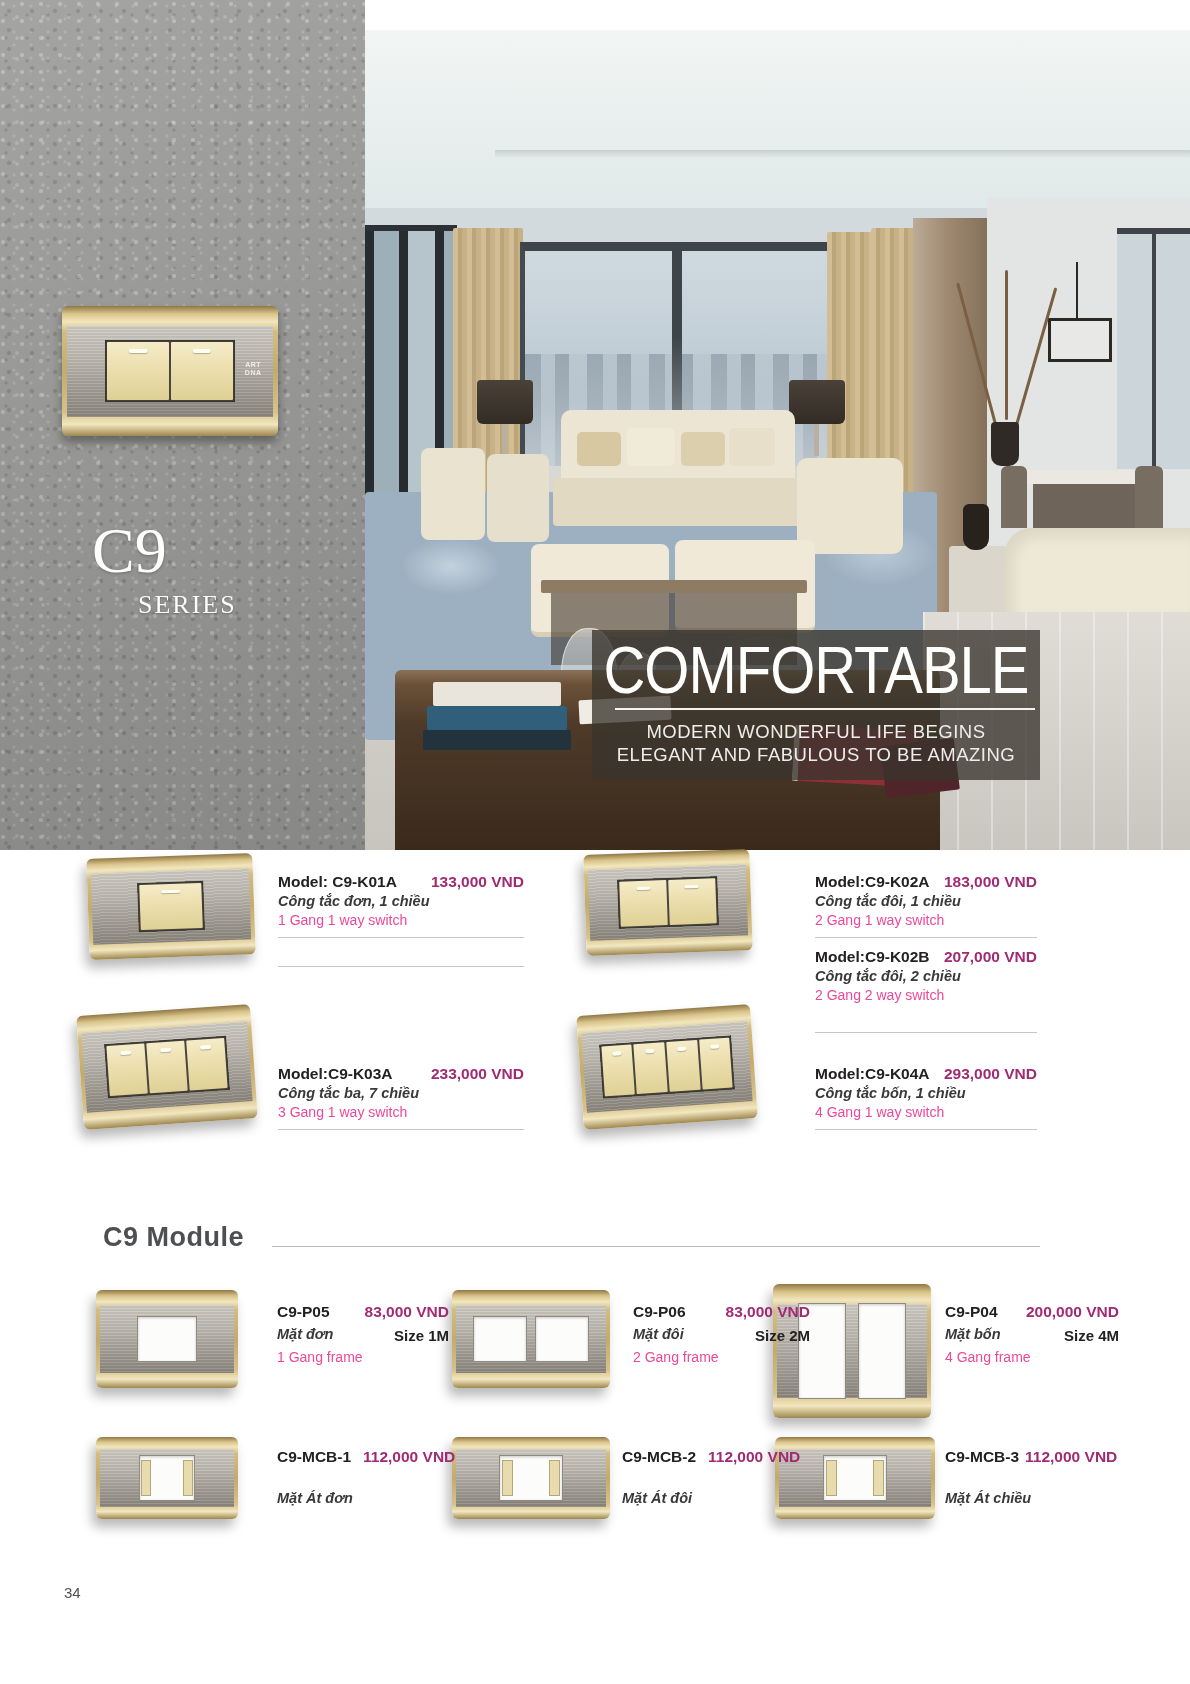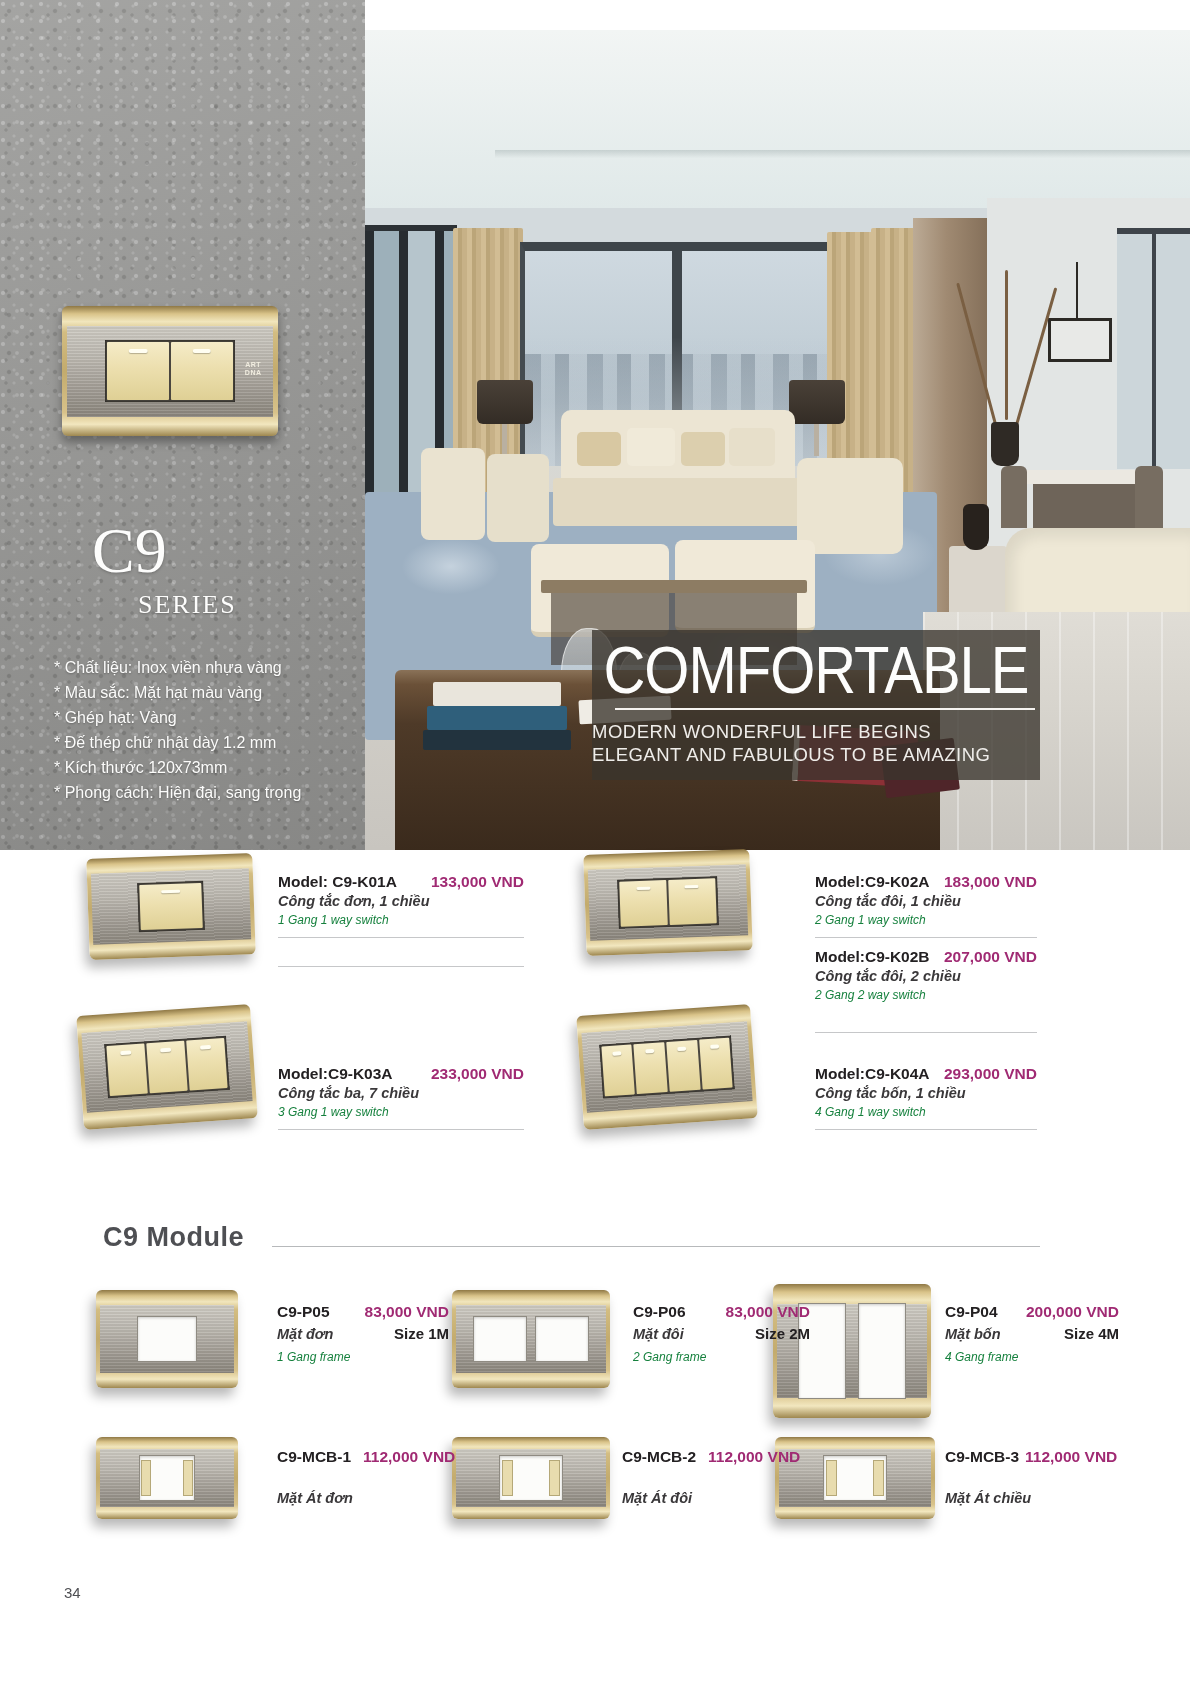--- a/index.html
+++ b/index.html
@@ -143,37 +143,37 @@
   .ph-bk4{left:214px;top:668px;width:92px;height:24px;background:#efece5;border-radius:2px;transform:rotate(-3deg)}
   .ph-mag1{left:428px;top:698px;width:118px;height:56px;background:#8c3036;border-left:6px solid #d8d2c6;
     border-radius:2px;transform:rotate(3deg)}
   .ph-mag2{left:518px;top:712px;width:74px;height:52px;background:#4f2529;border-radius:2px;transform:rotate(-7deg)}
 
   
   .hero-banner{left:227px;top:600px;width:448px;height:150px;background:rgba(58,52,45,.78);z-index:50}
   .hero-headline{margin-top:10px;text-align:center;font-size:58px;line-height:52px;
     letter-spacing:-1px;color:#fdfdfc;transform:scaleY(1.15);transform-origin:top center}
   .hero-underline{height:2px;background:#f5f3f0;margin:16px 5px 10px 23px}
-  .hero-tagline{font-size:18.5px;line-height:23px;letter-spacing:.5px;color:#efedea}
+  .hero-tagline{text-align:center;font-size:18.5px;line-height:23px;letter-spacing:.5px;color:#efedea}
 
   
   .sw-group{position:absolute}
   .entry-head{display:flex;justify-content:space-between;align-items:baseline}
   .model{font-weight:bold;font-size:15.5px;line-height:20px;color:#232022}
   .price{font-weight:bold;font-size:15.5px;color:#a02a73;white-space:nowrap}
   .vi{font-style:italic;font-weight:bold;font-size:14.5px;line-height:19px;color:#3a383a}
-  .en{font-style:italic;font-size:12px;line-height:18px;color:#15803d}
+  .en{font-size:14px;line-height:18px;color:#ec4899}
   .divider{height:1px;background:#c6c7c9;margin:8px 0 9px}
   .with-bottom::after{content:"";display:block;height:1px;background:#c6c7c9;margin-top:28px}
 
   .module-title{left:103px;top:1222px;font-size:27px;font-weight:bold;letter-spacing:.5px;color:#4e4f53}
   .module-line{left:272px;top:1246px;width:768px;height:1px;background:#b7b9bb}
 
   .mod-text{position:absolute}
-  .mod-row{display:flex;justify-content:space-between;align-items:flex-start}
+  .mod-row{display:flex;justify-content:space-between;align-items:flex-end}
   .mod-row + .mod-row{margin-top:4px}
   .mod-code{font-weight:bold;font-size:15.5px;color:#232022}
   .mod-size{font-weight:bold;font-size:15px;color:#232022}
   .mod-en{margin-top:4px}
   .mcb-row{display:flex;align-items:baseline;gap:12px}
   .mcb-vi{margin-top:23px}
 
   .page-number{left:64px;top:1584px;font-size:15px;color:#4e4f53}
 </style>
 </head>
@@ -183,28 +183,20 @@
   <div class="plate g2" style="left:62px;top:306px;width:216px;height:130px;box-shadow:0 6px 10px rgba(0,0,0,.35)">
     <div class="metal"></div>
     <div class="keys">
       <div class="key"></div>
       <div class="key"></div>
     </div>
     <div class="brand-mark">ART DNA</div>
   </div>
   <div class="abs series-title">C9</div>
   <div class="abs series-subtitle">SERIES</div>
-  <ul class="abs features">
-    <li>* Chất liệu: Inox viền nhựa vàng</li>
-    <li>* Màu sắc: Mặt hạt màu vàng</li>
-    <li>* Ghép hạt: Vàng</li>
-    <li>* Đế thép chữ nhật dày 1.2 mm</li>
-    <li>* Kích thước 120x73mm</li>
-    <li>* Phong cách: Hiện đại, sang trọng</li>
-  </ul>
 </section>
 
 <section class="abs hero-photo">
   <div class="abs ph-ceiling"></div>
   <div class="abs ph-cove"></div>
   <div class="abs ph-backwall"></div>
   <div class="abs ph-leftwin"></div>
   <div class="abs curtain ph-curt1"></div>
   <div class="abs ph-mainwin">
     <div class="abs ph-mull"></div>

